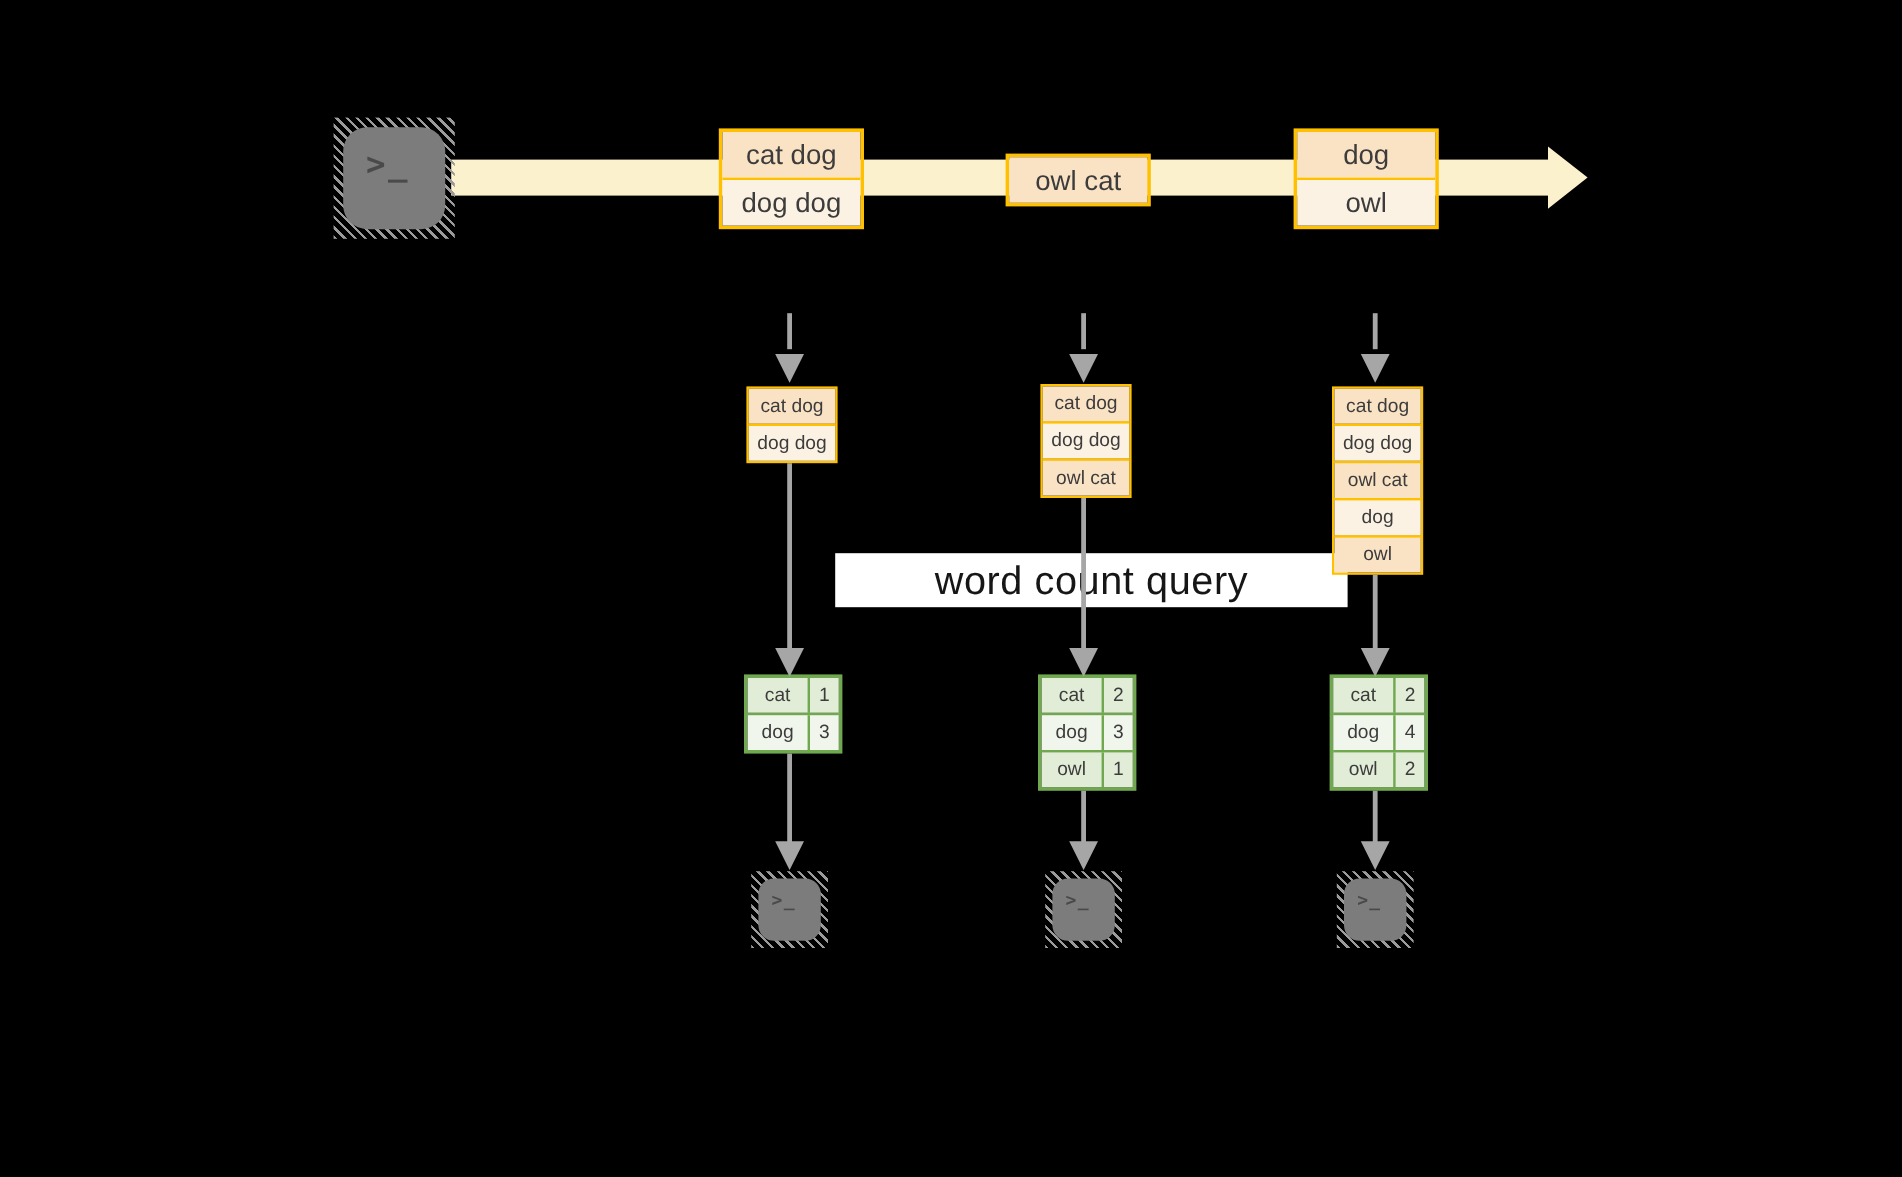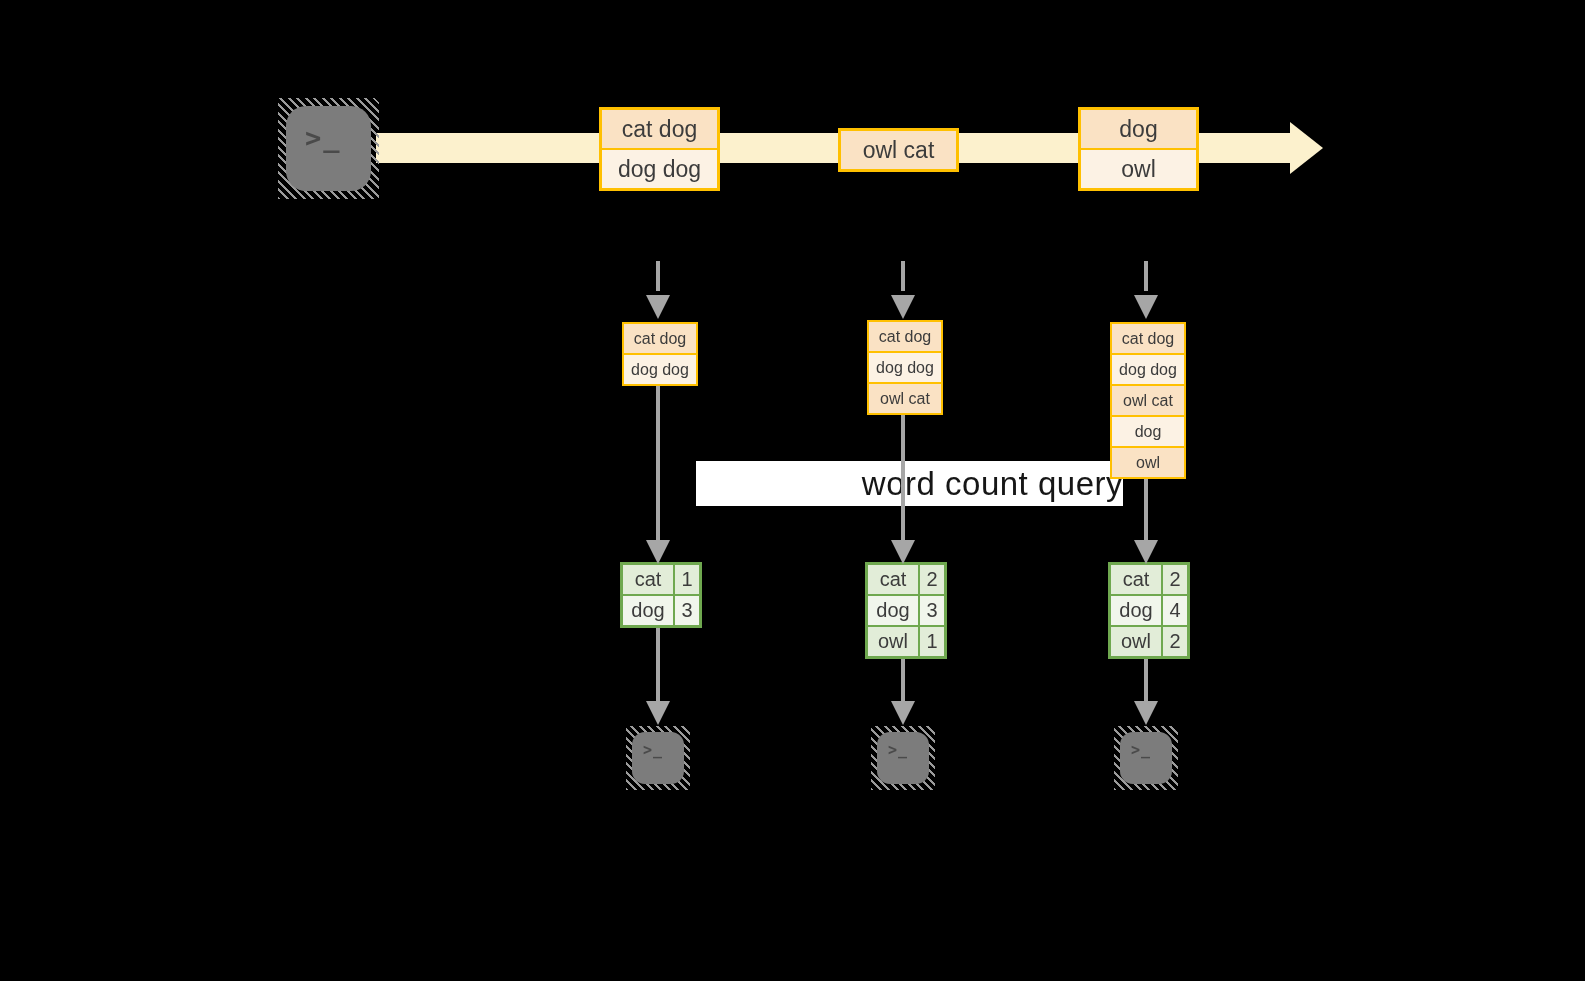--- a/index.html
+++ b/index.html
@@ -38,26 +38,26 @@
   .stack .srow:nth-child(even){background:#FCF2E4;}
 
   
   .dash{position:absolute;width:4px;height:30px;background:#a6a6a6;z-index:3;}
   .vline{position:absolute;width:4px;background:#a6a6a6;z-index:3;}
   .head-down{position:absolute;width:0;height:0;border-left:12px solid transparent;
              border-right:12px solid transparent;border-top:24px solid #a6a6a6;z-index:3;}
 
   
   .banner{position:absolute;left:696px;top:461px;width:427px;height:45px;background:#ffffff;
-          z-index:1;display:flex;align-items:center;justify-content:flex-end;}
+          z-index:1;display:flex;align-items:center;justify-content:center;}
   .banner span{font-size:33px;color:#161616;letter-spacing:.5px;}
 
   
   .gtable{position:absolute;width:76px;border:3px solid #6FA84F;z-index:2;}
-  .grow{display:flex;height:29px;line-height:29px;font-size:20px;color:#3c3c3c;}
+  .grow{display:flex;height:29px;line-height:29px;font-size:16px;color:#3c3c3c;}
   .grow + .grow{border-top:2px solid #6FA84F;}
   .gtable .grow:nth-child(odd){background:#E2EDD8;}
   .gtable .grow:nth-child(even){background:#F1F6EC;}
   .gword{flex:1;text-align:center;}
   .gcount{width:24px;text-align:center;border-left:2px solid #6FA84F;}
 </style>
 </head>
 <body>
 
 <div class="stage">

